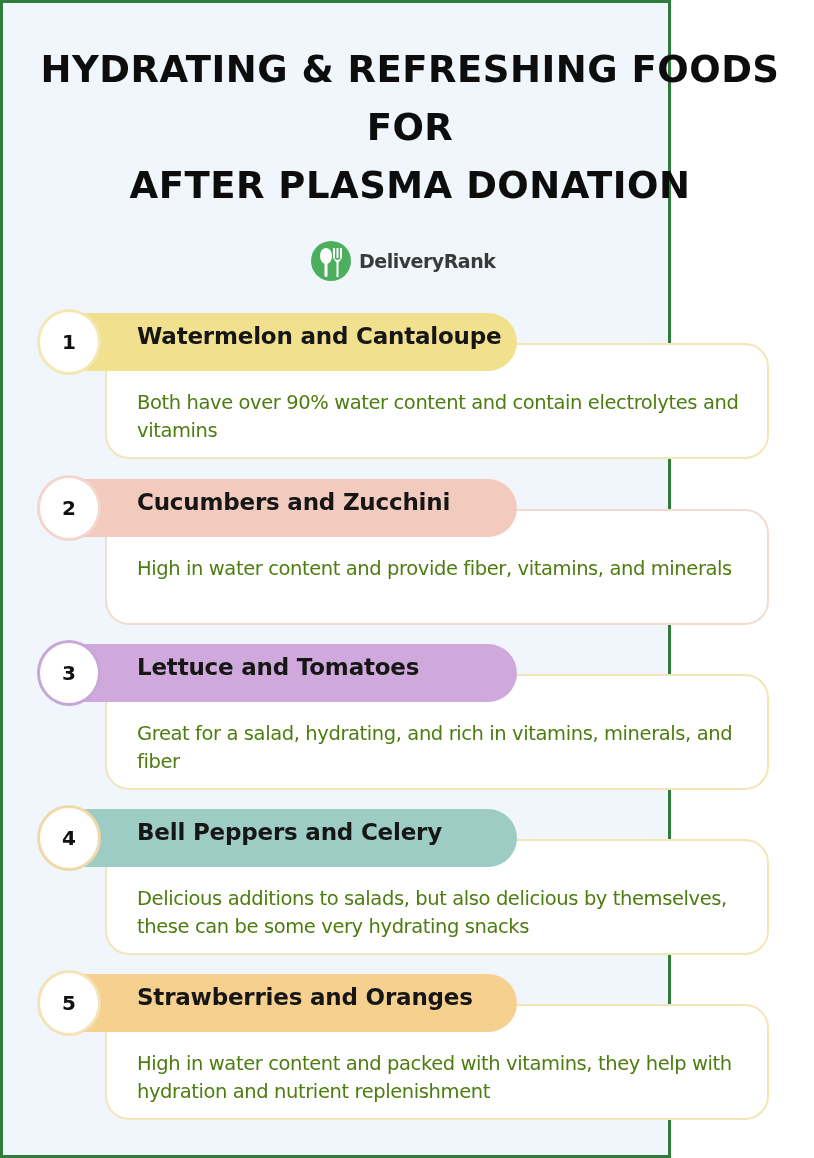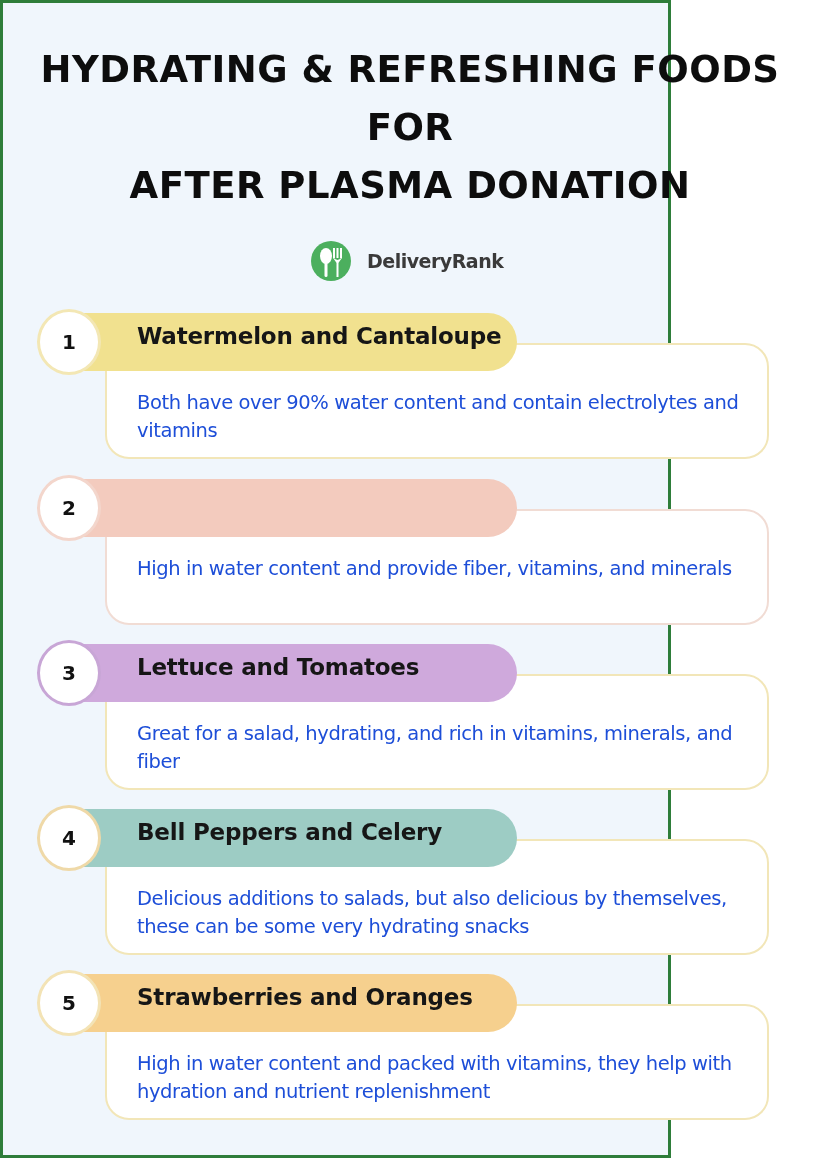--- a/index.html
+++ b/index.html
@@ -21,21 +21,21 @@
     font-family: "DejaVu Sans", sans-serif;
     font-weight: bold;
     font-size: 37px;
     line-height: 58px;
     color: #0d0d0d;
     letter-spacing: 0.5px;
   }
   .title div { white-space: nowrap; }
   .logo {
     position: absolute; left: 308px; top: 238px;
-    display: flex; align-items: center; gap: 16px;
+    display: flex; align-items: center; gap: 8px;
   }
   .logo-mark {
     width: 40px; height: 40px; border-radius: 50%;
     background: #4caf5e;
     position: relative;
   }
   .logo-mark svg { position: absolute; left: 0; top: 0; }
   .logo-text {
     font-family: "DejaVu Sans", sans-serif;
     font-weight: bold;
@@ -70,21 +70,21 @@
   }
   .item-title {
     position: absolute; left: 134px; top: 14px;
     font-family: "DejaVu Sans", sans-serif;
     font-weight: bold; font-size: 23px; color: #161616;
     white-space: nowrap; letter-spacing: -0.2px;
   }
   .item-desc {
     position: absolute; left: 134px; top: 80px; width: 610px;
     font-family: "DejaVu Sans", sans-serif;
-    font-size: 19.5px; line-height: 28px; color: #1d4ed8;
+    font-size: 19.5px; line-height: 28px; color: #4d7c0f;
     letter-spacing: -0.4px;
   }
 </style>
 </head>
 <body>
 
 <div class="frame">
 
   <div class="title">
     <div>HYDRATING &amp; REFRESHING FOODS</div>
@@ -111,20 +111,21 @@
     <div class="item-pill" style="background:#f1e18f;"></div>
     <div class="item-circle" style="border-color:#f3e7b4;">1</div>
     <div class="item-title">Watermelon and Cantaloupe</div>
     <div class="item-desc">Both have over 90% water content and contain electrolytes and vitamins</div>
   </div>
 
   <div class="item" style="top:472px;">
     <div class="item-card" style="border-color:#f1dcd4;"></div>
     <div class="item-pill" style="background:#f3cbbe;"></div>
     <div class="item-circle" style="border-color:#f3d6cc;">2</div>
+    <div class="item-title">Cucumbers and Zucchini</div>
     <div class="item-desc">High in water content and provide fiber, vitamins, and minerals</div>
   </div>
 
   <div class="item" style="top:637px;">
     <div class="item-card"></div>
     <div class="item-pill" style="background:#cfa9dc;"></div>
     <div class="item-circle" style="border-color:#c8a6d6;">3</div>
     <div class="item-title">Lettuce and Tomatoes</div>
     <div class="item-desc">Great for a salad, hydrating, and rich in vitamins, minerals, and fiber</div>
   </div>

